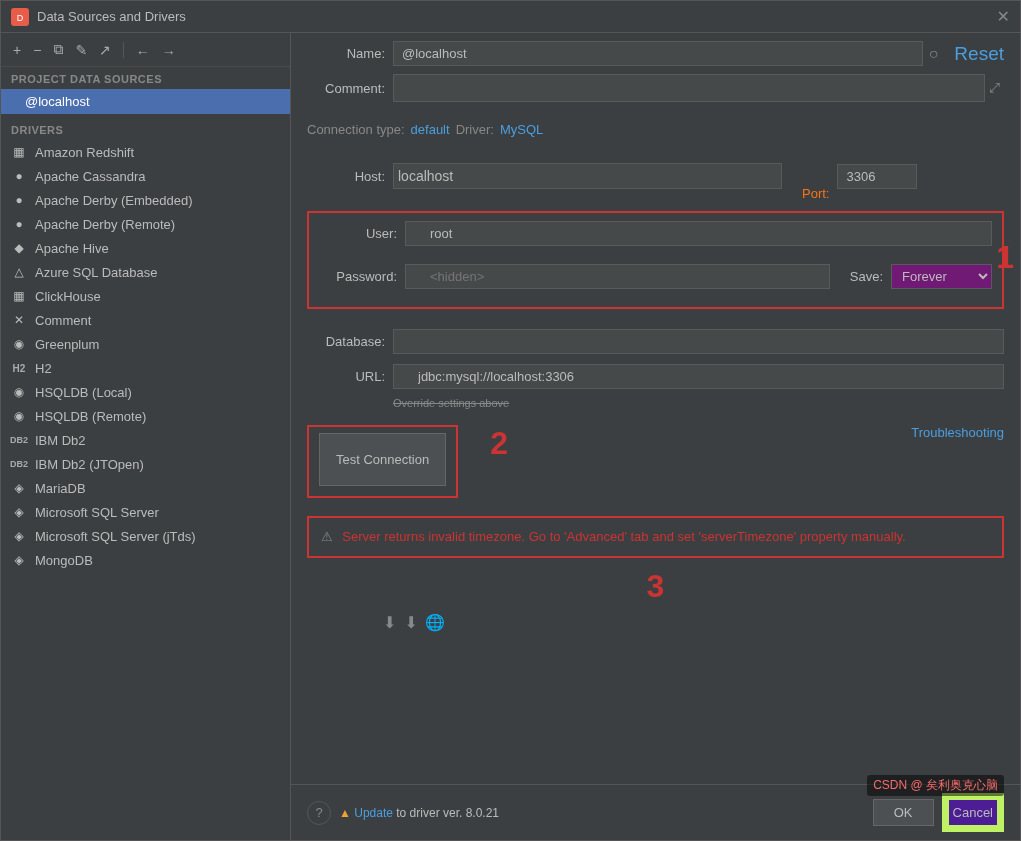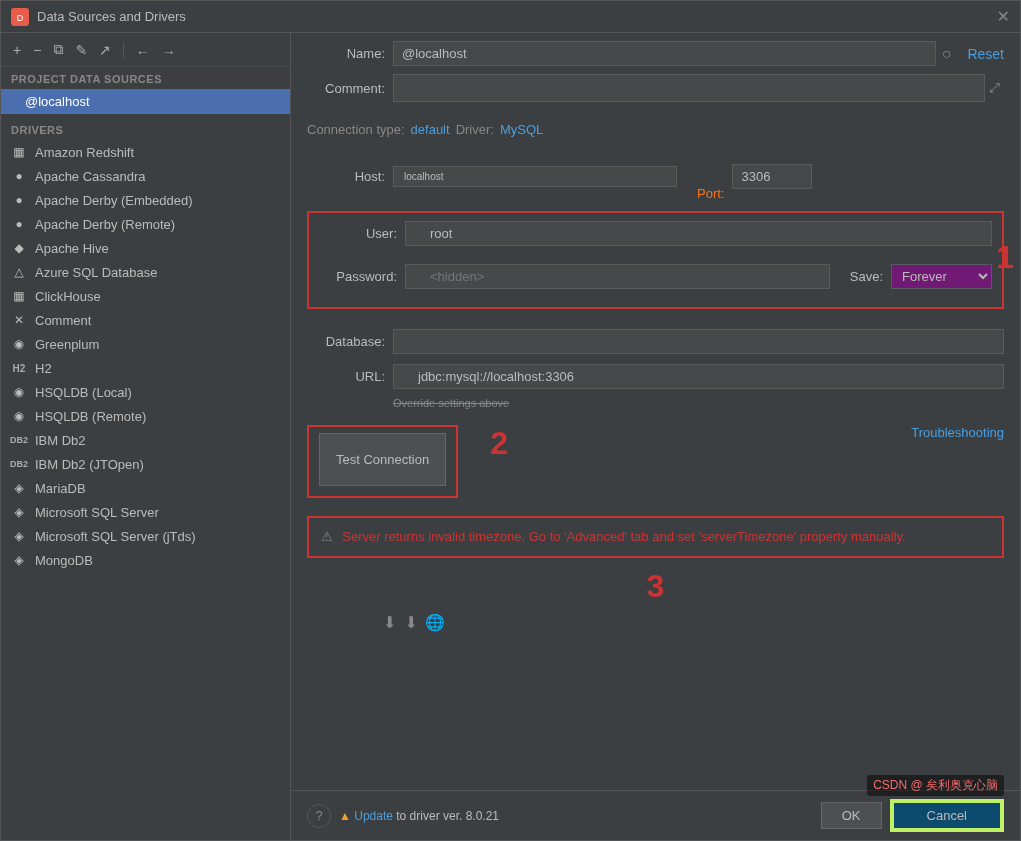--- a/index.html
+++ b/index.html
@@ -129,21 +129,21 @@
     }
     .header-name-row {
       display: flex;
       align-items: center;
       padding: 8px 16px 6px;
     }
     .reset-link {
       color: #4b9ede;
       cursor: pointer;
       margin-left: auto;
-      font-size: 14px;
+      font-size: 19px;
     }
     .name-input {
       flex: 1;
       background: #45494a;
       border: 1px solid #5a5a5a;
       color: #bbbbbb;
       padding: 4px 8px;
       font-size: 13px;
       outline: none;
     }
@@ -232,26 +232,26 @@
     .inp-wide {
       flex: 1;
     }
     .host-port-row {
       display: flex;
       align-items: center;
       gap: 8px;
       margin-bottom: 10px;
     }
     .host-input {
-      width: 284px;
+      width: 389px;
       background: #45494a;
       border: 1px solid #5a5a5a;
       color: #bbbbbb;
-      padding: 4px 10px;
-      font-size: 10px;
+      padding: 4px 4px;
+      font-size: 14px;
       outline: none;
     }
     .port-label {
       color: #f97316;
       margin-left: 12px;
       margin-top: 35px;
     }
     .port-input {
       width: 80px;
       background: #45494a;
@@ -368,24 +368,24 @@
     }
     .ok-btn {
       background: #4c5052;
       border: 1px solid #666;
       color: #bbbbbb;
       padding: 5px 20px;
       cursor: pointer;
       font-size: 13px;
     }
     .cancel-btn {
-      background: #0c4a6e;
-      border: 4px solid #bef264;
-      color: #bbbbbb;
-      padding: 5px 33px;
+      background: #4c1d95;
+      border: 7px solid #bef264;
+      color: #bbbbbb;
+      padding: 5px 4px;
       cursor: pointer;
       font-size: 13px;
     }
     .csdn-watermark {
       position: absolute;
       bottom: 44px;
       right: 16px;
       font-size: 12px;
       color: #f56c6c;
       background: rgba(0,0,0,0.5);

